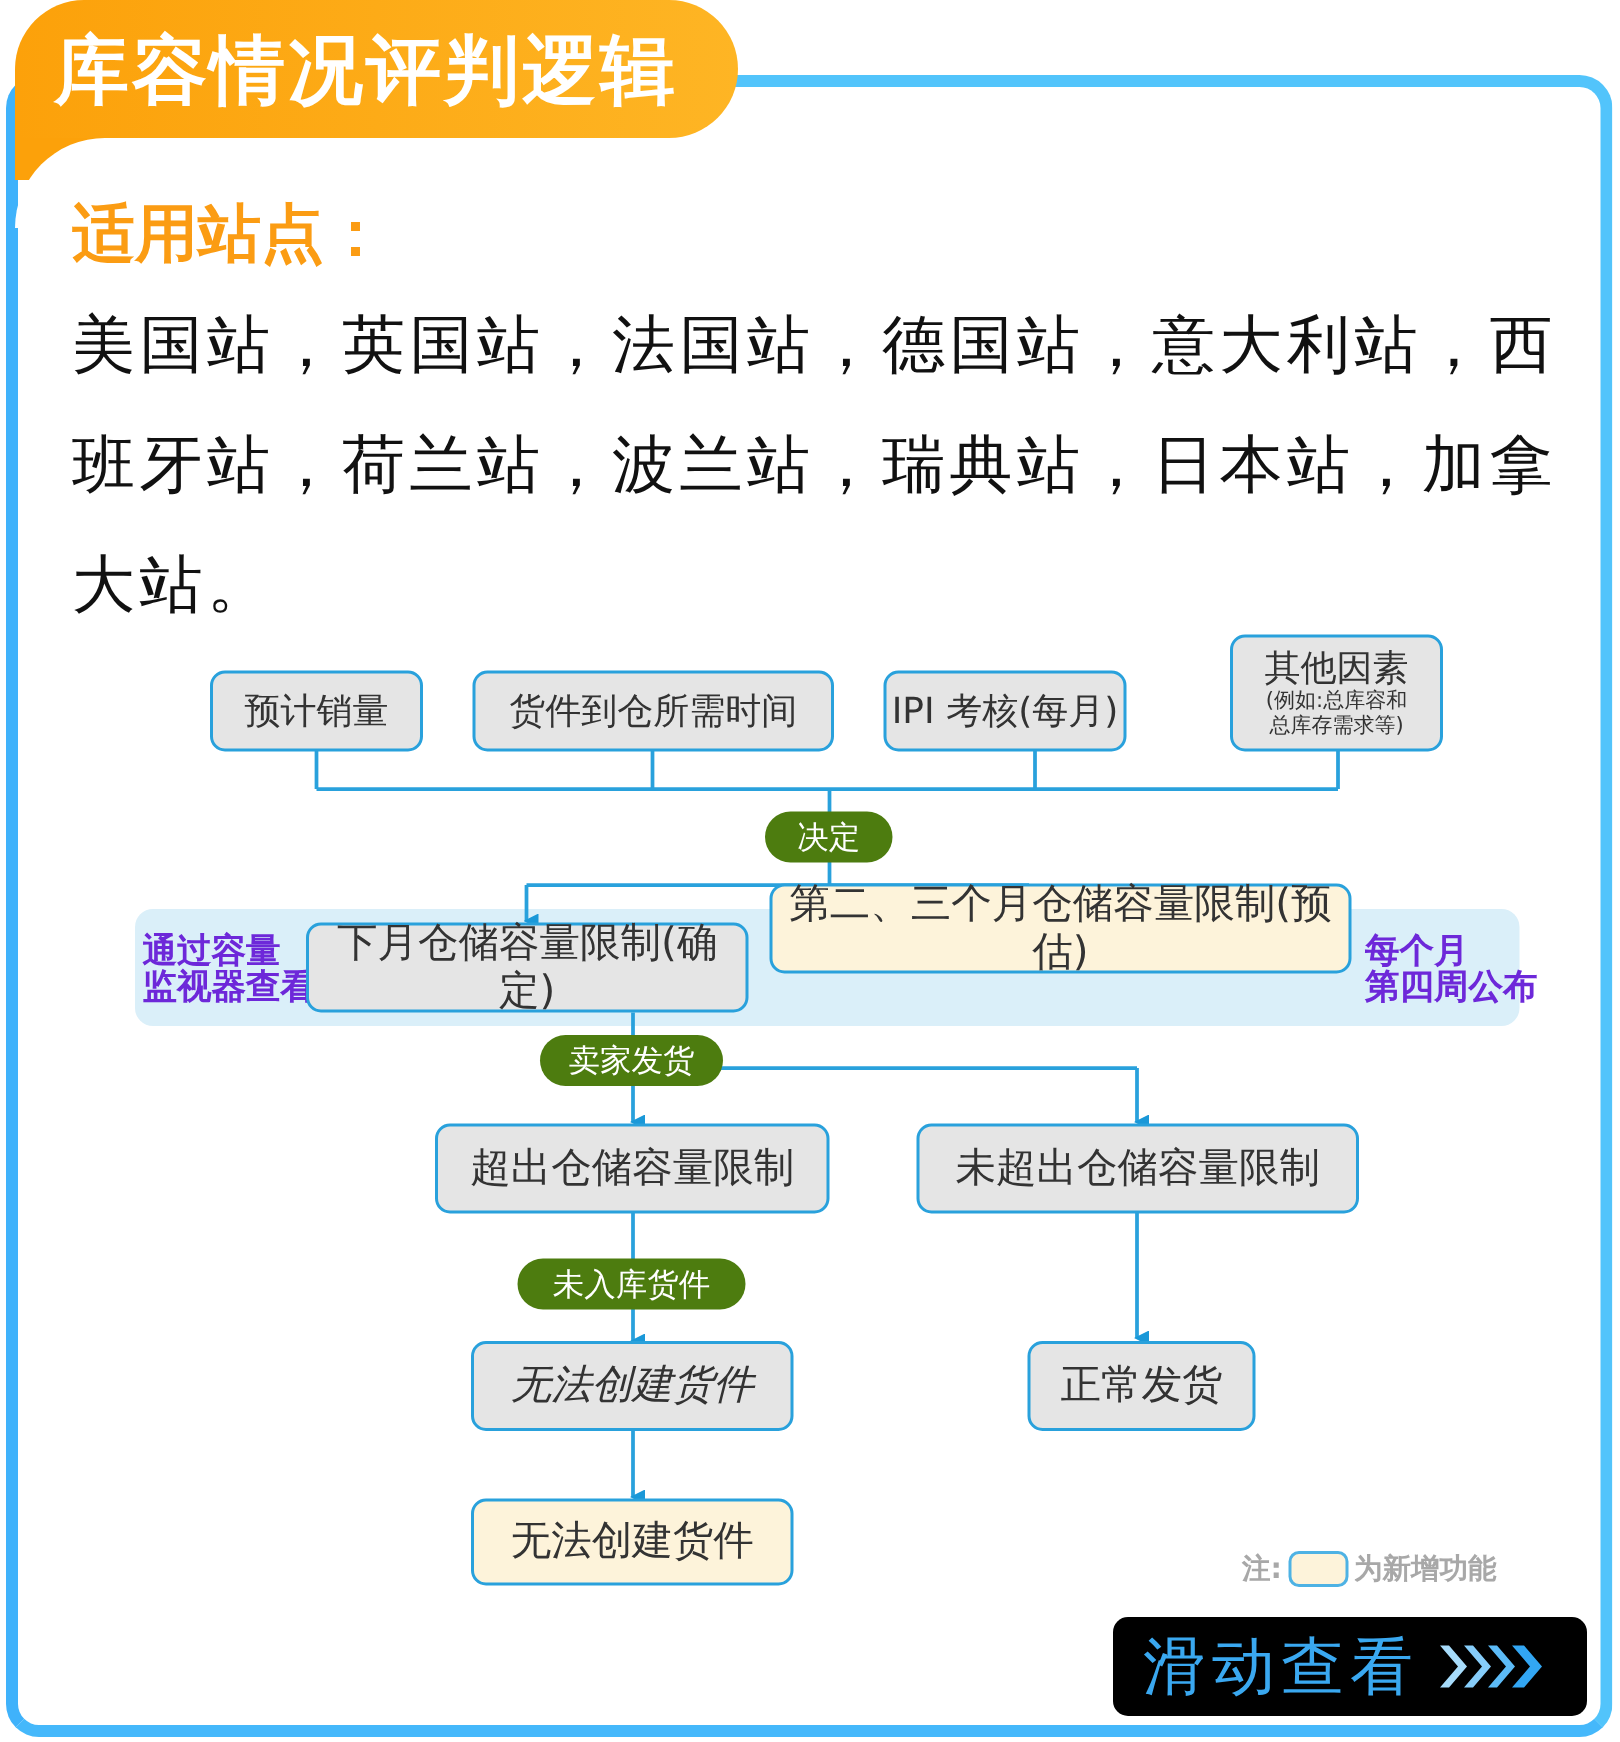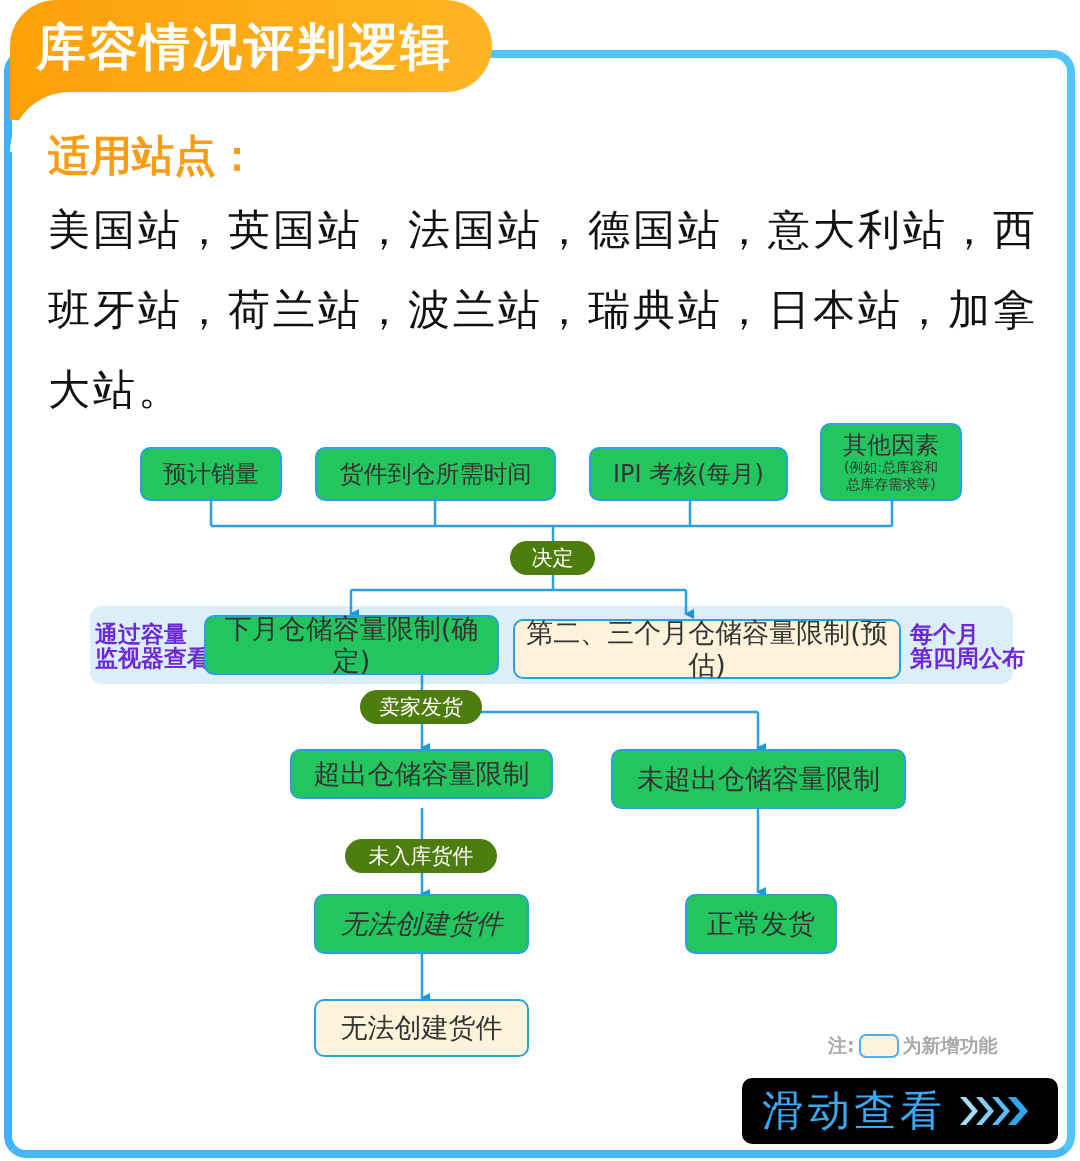--- a/index.html
+++ b/index.html
@@ -43,21 +43,21 @@
 
     .band {
       position: absolute; left: 90px; top: 606px; width: 923px; height: 78px;
       background: #daeff9; border-radius: 12px;
     }
     .band-note {
       position: absolute; font-size: 23px; font-weight: bold; color: #6d28d9; line-height: 24px;
     }
 
     .box {
-      position: absolute; border: 2.5px solid #29a1dc; border-radius: 10px; background: #22c55e;
+      position: absolute; border: 2.5px solid #29a1dc; border-radius: 10px; background: #e5e5e5;
       display: flex; align-items: center; justify-content: center; text-align: center;
       color: #333; font-size: 24px; line-height: 1.2;
     }
     .box.new { background: #fdf3da; }
     .box.big { font-size: 27px; }
 
     .pill {
       position: absolute; background: #4d7c0f; color: #fff; border-radius: 18px;
       display: flex; align-items: center; justify-content: center; font-size: 21px;
     }
@@ -125,21 +125,21 @@
     <line x1="422" y1="953" x2="422" y2="998" marker-end="url(#arr)"></line>
   </g>
 </svg>
 
 <div class="box" style="left:140px; top:447px; width:142px; height:54px;">
   <span>预计销量</span>
 </div>
 <div class="box" style="left:315px; top:447px; width:241px; height:54px;align-items:center;">
   <span>货件到仓所需时间</span>
 </div>
-<div class="box" style="left:589px; top:447px; width:199px; height:54px;">
+<div class="box" style="left:589px; top:447px; width:162px; height:54px;">
   <span>IPI 考核(每月)</span>
 </div>
 <div class="box" style="left:820px; top:423px; width:142px; height:78px; flex-direction:column;">
   <span class="other-title">其他因素</span>
   <span class="other-sub">(例如:总库容和</span>
   <span class="other-sub">总库存需求等)</span>
 </div>
 
 <div class="pill" style="left:510px; top:541px; width:85px; height:34px;">决定</div>
 
@@ -148,27 +148,27 @@
   <div>监视器查看</div>
 </div>
 <div class="band-note" style="left:910px; top:622px;">
   <div>每个月</div>
   <div>第四周公布</div>
 </div>
 
 <div class="box big" style="left:204px; top:615px; width:295px; height:60px;">
   <span>下月仓储容量限制(确定)</span>
 </div>
-<div class="box big new" style="left:513px; top:619px; width:388px; height:60px;">
+<div class="box big new" style="left:513px; top:589px; width:388px; height:60px;">
   <span>第二、三个月仓储容量限制(预估)</span>
 </div>
 
 <div class="pill" style="left:360px; top:690px; width:122px; height:34px;">卖家发货</div>
 
-<div class="box big" style="left:290px; top:749px; width:263px; height:50px;">
+<div class="box big" style="left:290px; top:749px; width:263px; height:60px;">
   <span>超出仓储容量限制</span>
 </div>
 <div class="box big" style="left:611px; top:749px; width:295px; height:60px;">
   <span>未超出仓储容量限制</span>
 </div>
 
 <div class="pill" style="left:345px; top:839px; width:152px; height:34px;">未入库货件</div>
 
 <div class="box big" style="left:314px; top:894px; width:215px; height:60px;font-style:italic;">
   <span>无法创建货件</span>

